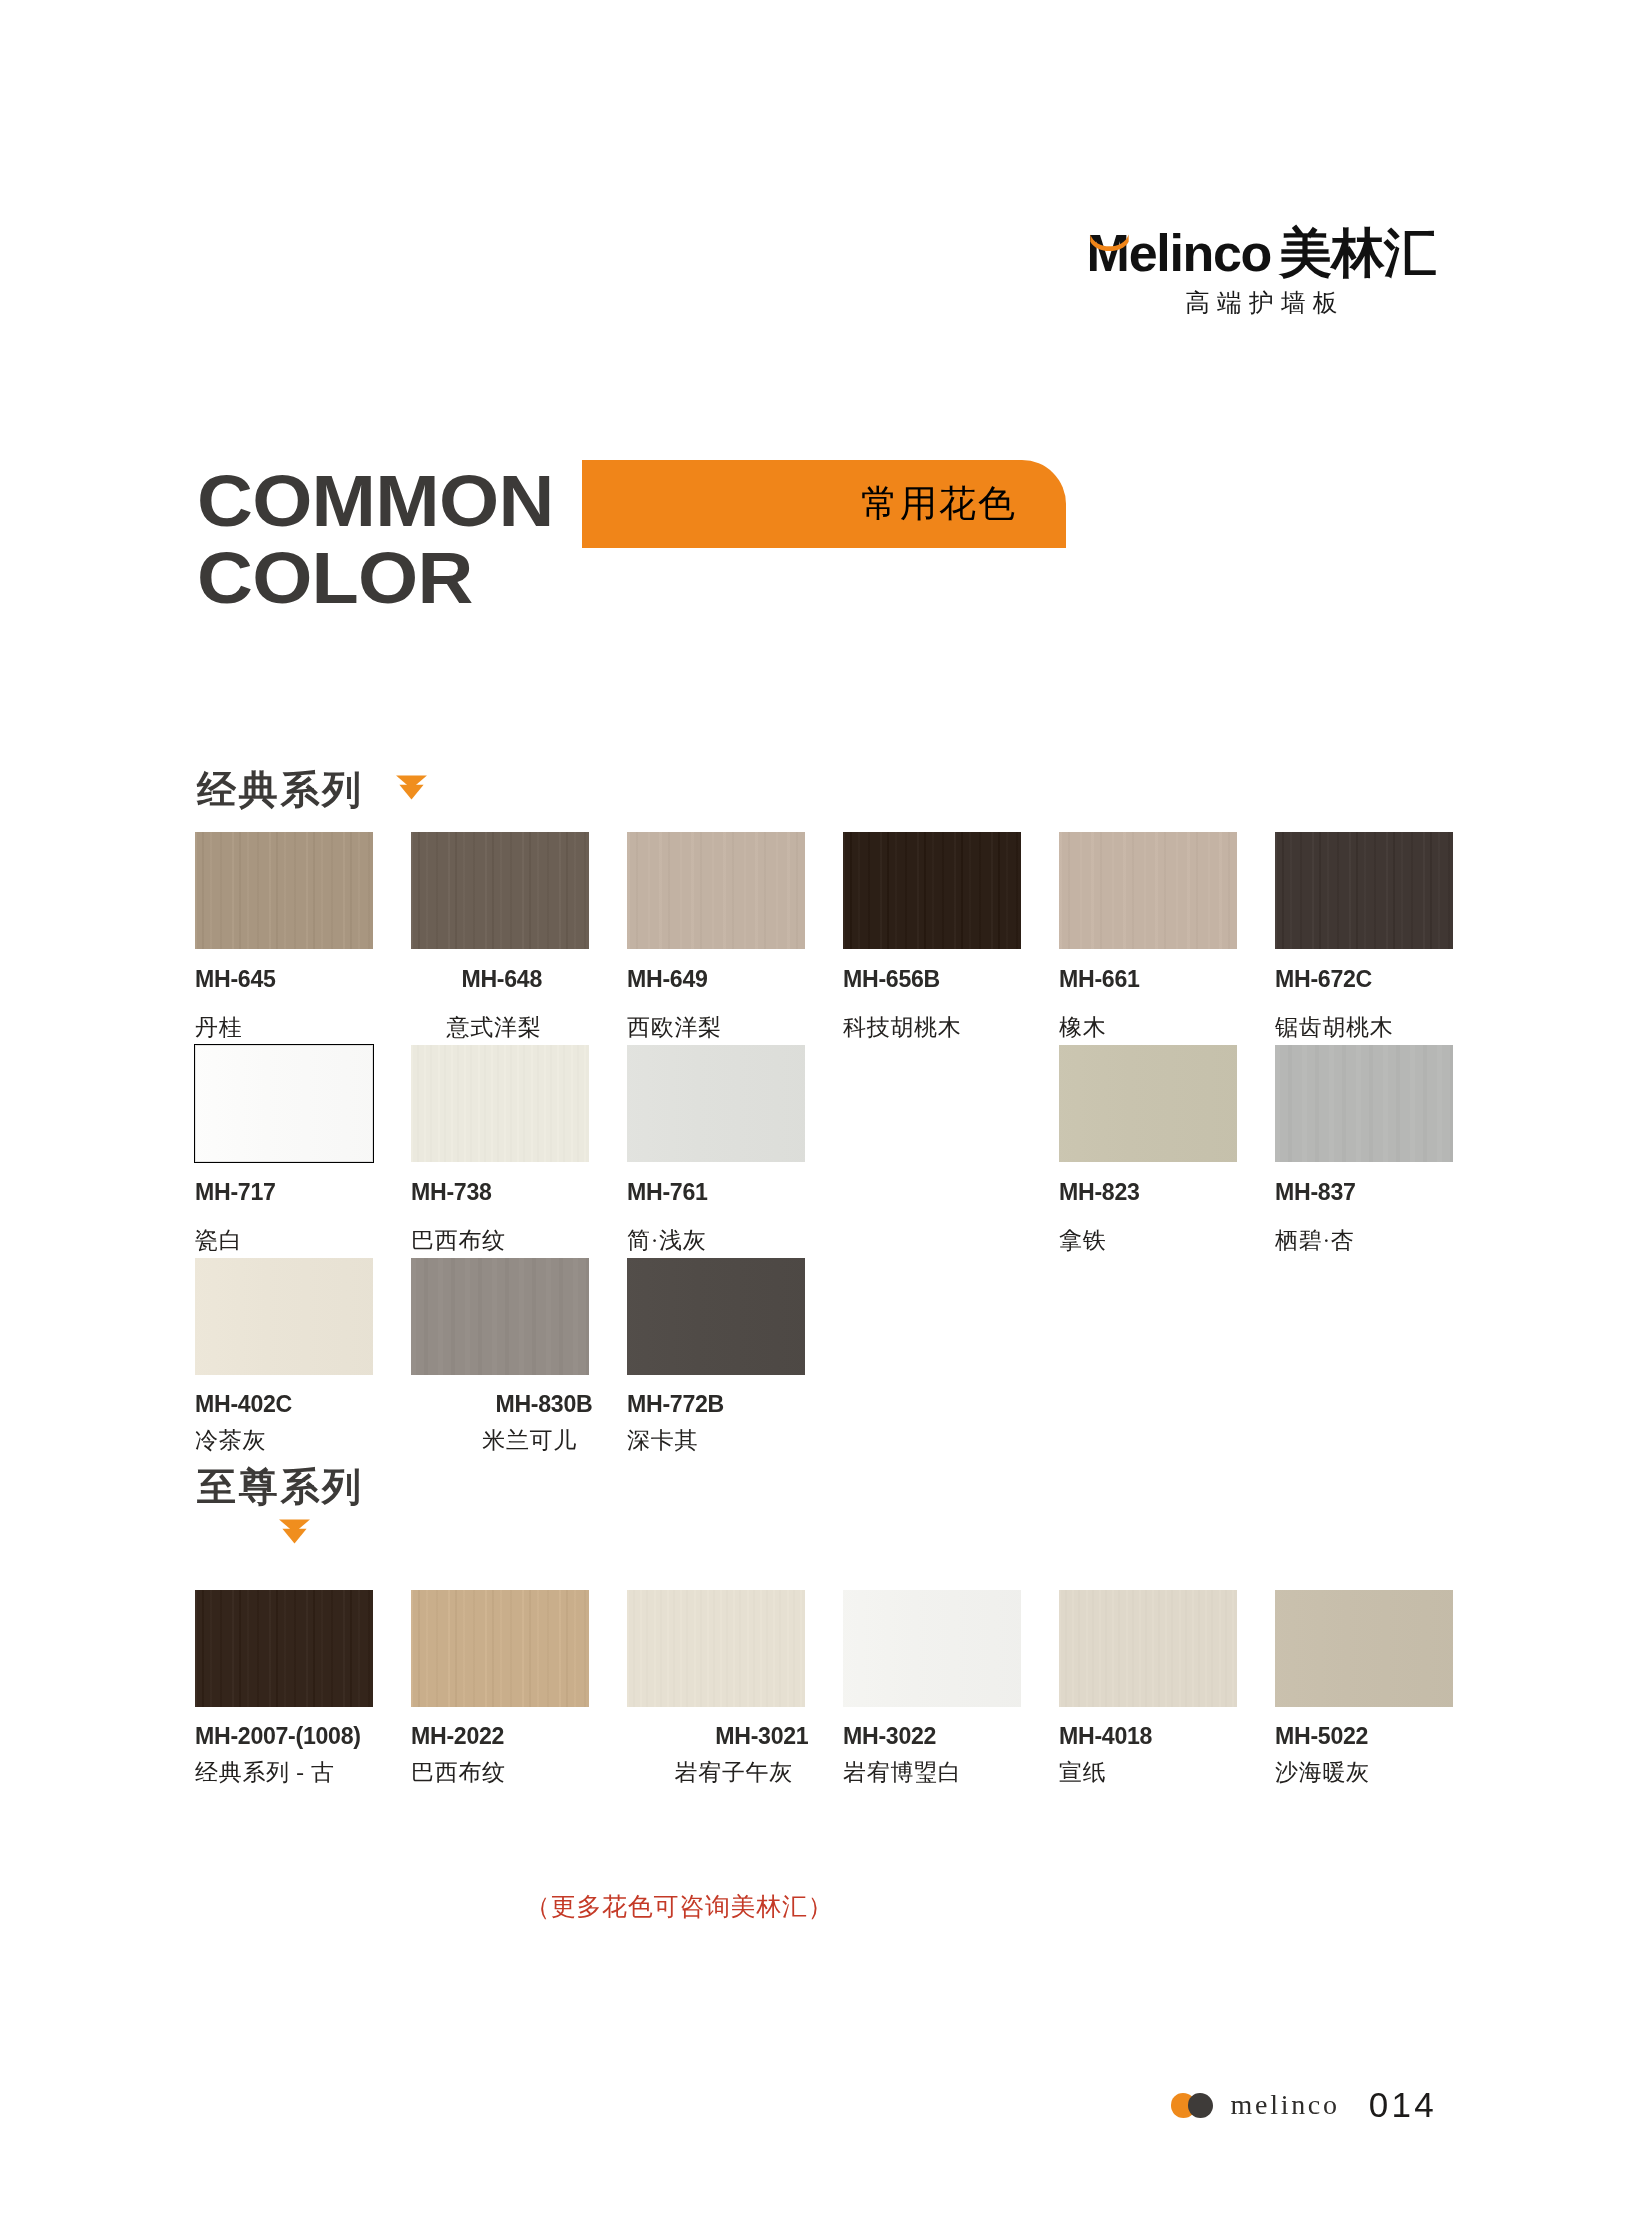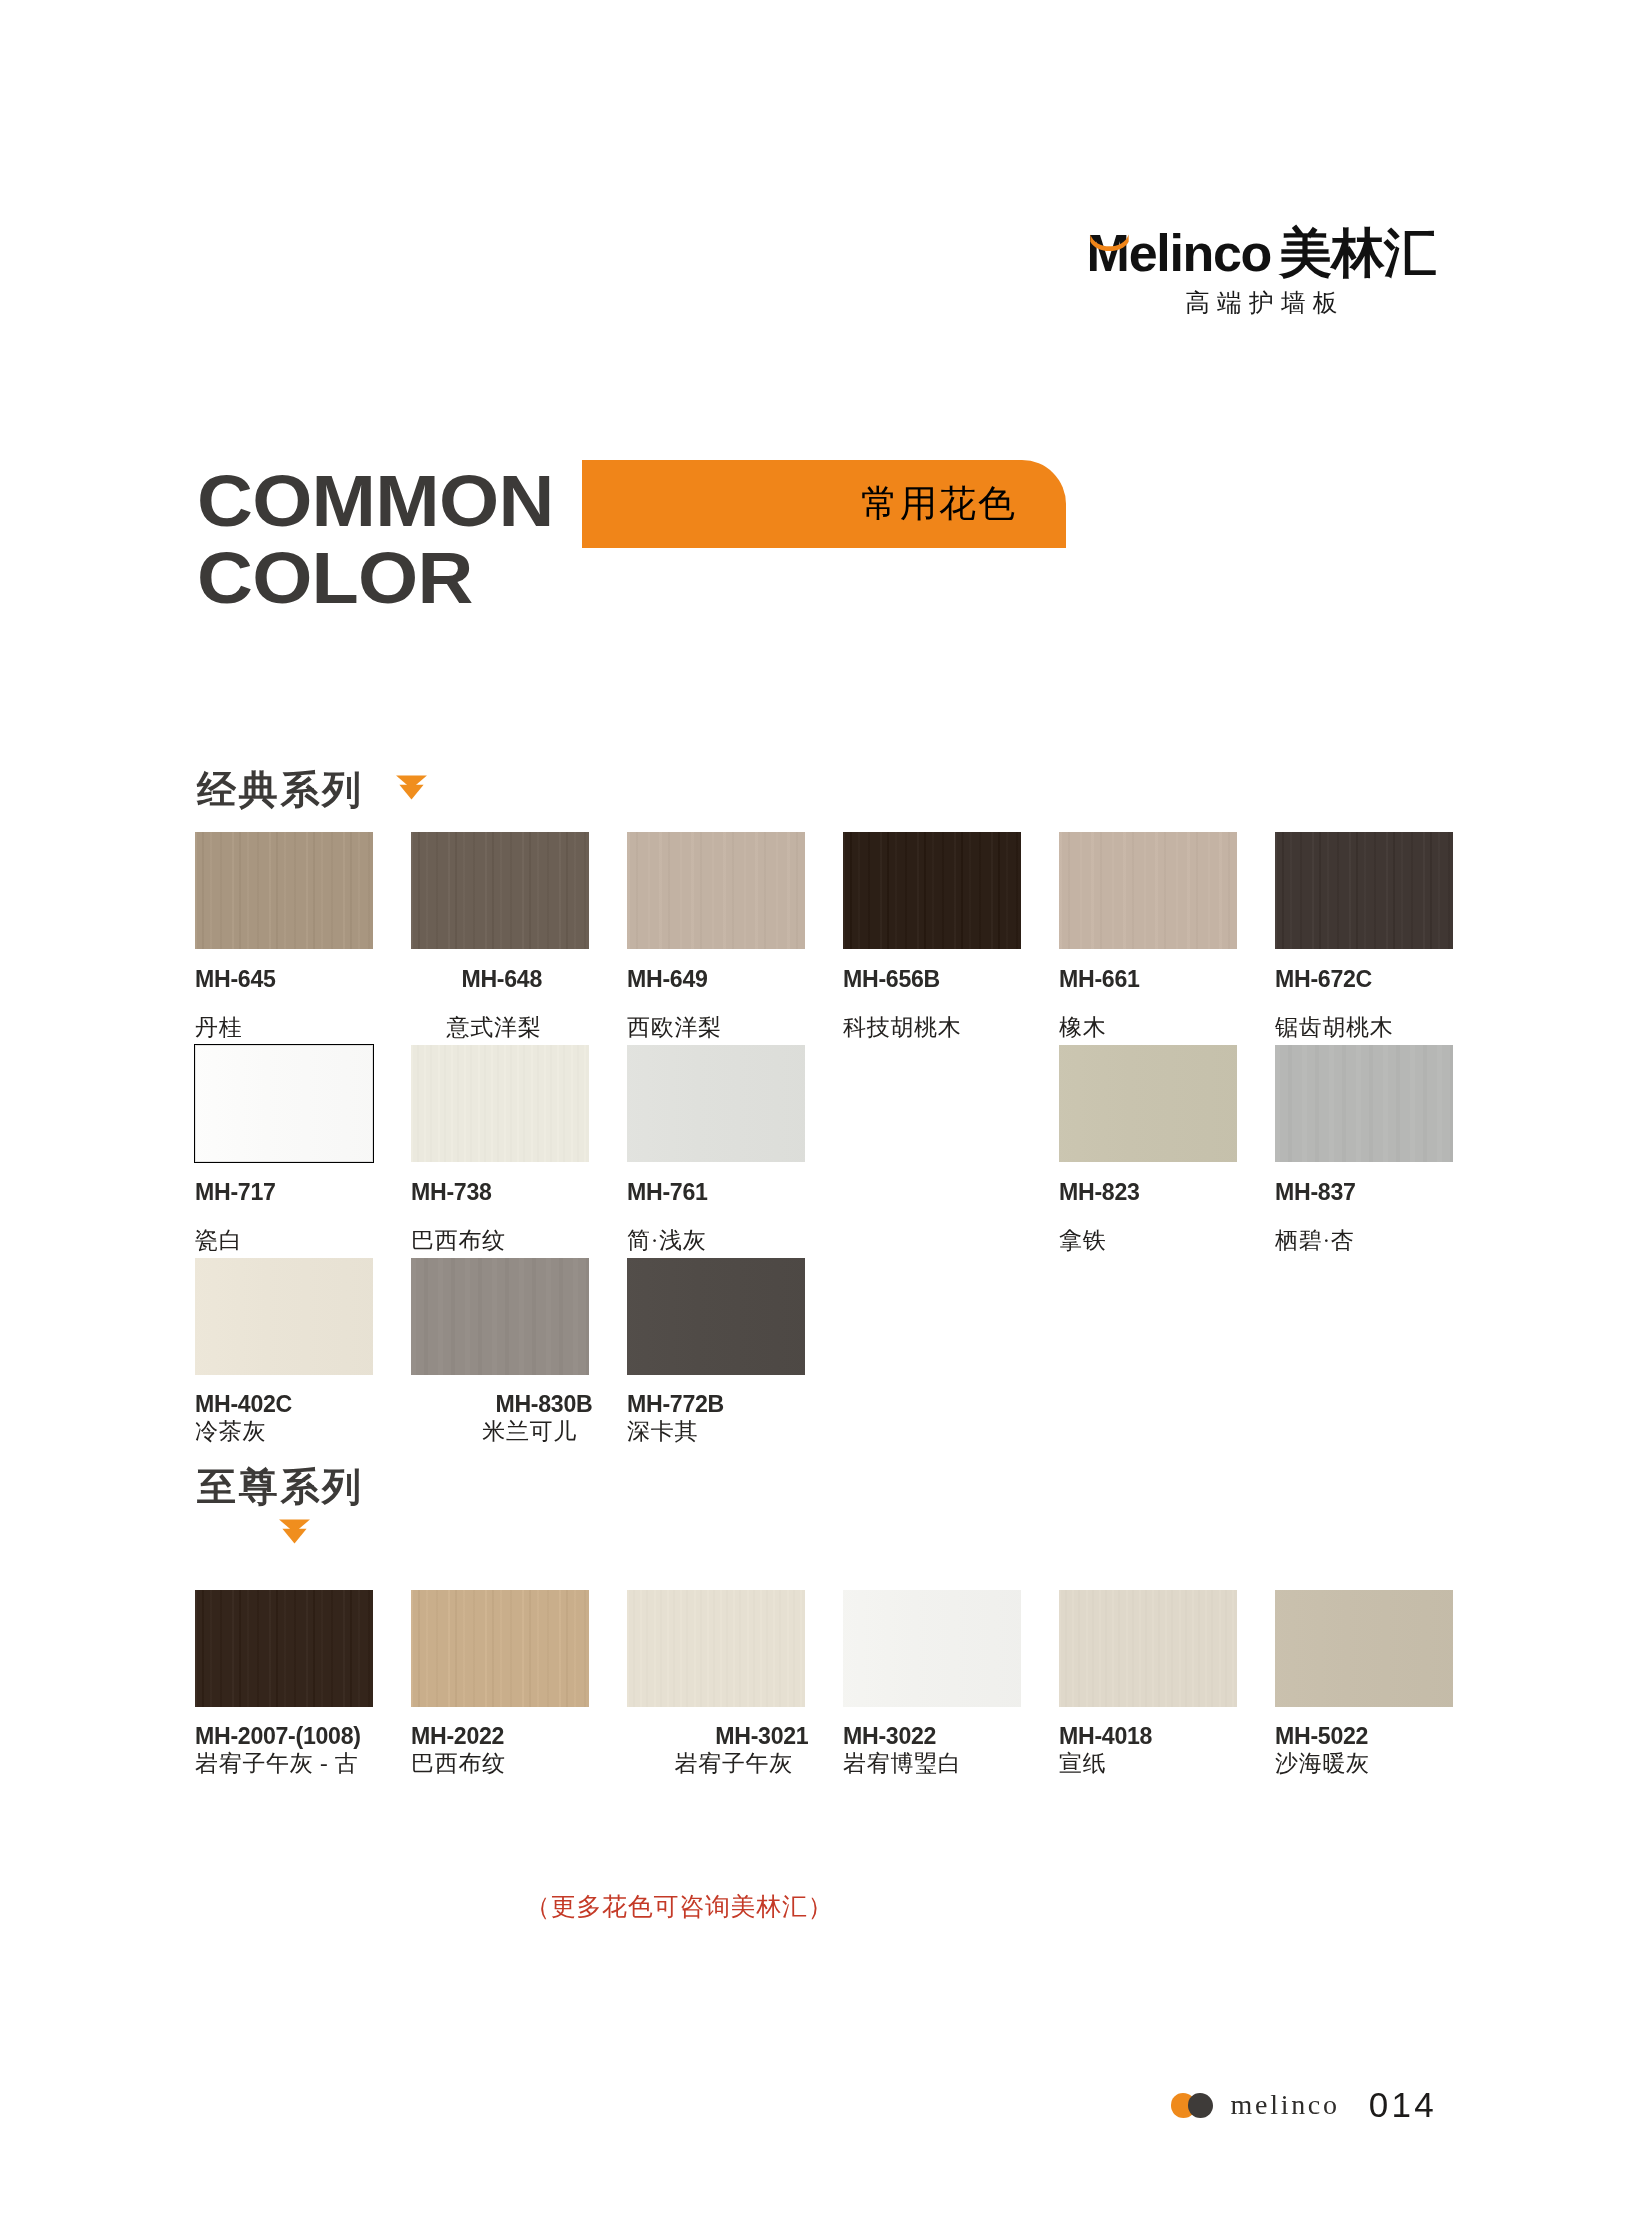--- a/index.html
+++ b/index.html
@@ -138,21 +138,21 @@
     font-family:"Liberation Serif", serif;
     font-size:23px;
     color:#23211F;
     letter-spacing:0.7px;
     line-height:1.22;
     width:166px;
   }
   .cell.gap-wide .code{ margin-top:16px; }
   .cell.gap-wide .cname{ margin-top:21px; }
   .cell.gap-tight .code{ margin-top:14.6px; }
-  .cell.gap-tight .cname{ margin-top:0; }
+  .cell.gap-tight .cname{ margin-top:9px; }
 
   
   .note{
     position:absolute;
     left:525px; top:1890px;
     color:#C43A27;
     font-family:"Liberation Serif", serif;
     font-size:25px;
     letter-spacing:0.7px;
     white-space:nowrap;
@@ -327,21 +327,21 @@
       <div class="cname">深卡其</div>
     </div>
   </div>
 
 <div class="grid" id="grid-supreme" style="left:195px; top:1590px; width:1263px; height:465px;">
     <div class="cell gap-tight" style="left: 0px; top: 0px;">
       <div class="chip" style="background: rgb(52, 37, 27);">
         <div class="grain" style="background-image: repeating-linear-gradient(90deg, rgb(61, 46, 36) 0px, rgb(61, 46, 36) 2px, rgb(52, 37, 27) 2px, rgb(52, 37, 27) 6.6px, rgb(43, 28, 18) 6.6px, rgb(43, 28, 18) 9.3px, rgb(52, 37, 27) 9.3px, rgb(52, 37, 27) 14.6px, rgb(58, 43, 33) 14.6px, rgb(58, 43, 33) 16.6px, rgb(52, 37, 27) 16.6px, rgb(52, 37, 27) 24.6px, rgb(46, 31, 21) 24.6px, rgb(46, 31, 21) 26.6px, rgb(52, 37, 27) 26.6px, rgb(52, 37, 27) 37px); opacity: 0.75;"></div>
       </div>
       <div class="code">MH-2007-(1008)</div>
-      <div class="cname">岩宥子午灰 - 古</div>
+      <div class="cname">经典系列 - 古</div>
     </div>
     <div class="cell gap-tight" style="left: 216px; top: 0px;">
       <div class="chip" style="background: rgb(201, 174, 139);">
         <div class="grain" style="background-image: repeating-linear-gradient(90deg, rgb(210, 183, 148) 0px, rgb(210, 183, 148) 2px, rgb(201, 174, 139) 2px, rgb(201, 174, 139) 6.6px, rgb(192, 165, 130) 6.6px, rgb(192, 165, 130) 9.3px, rgb(201, 174, 139) 9.3px, rgb(201, 174, 139) 14.6px, rgb(207, 180, 145) 14.6px, rgb(207, 180, 145) 16.6px, rgb(201, 174, 139) 16.6px, rgb(201, 174, 139) 24.6px, rgb(195, 168, 133) 24.6px, rgb(195, 168, 133) 26.6px, rgb(201, 174, 139) 26.6px, rgb(201, 174, 139) 37px); opacity: 0.75;"></div>
       </div>
       <div class="code">MH-2022</div>
       <div class="cname">巴西布纹</div>
     </div>
     <div class="cell gap-tight" style="left: 432px; top: 0px; text-align: right;">
       <div class="chip" style="background: rgb(230, 224, 210);">

